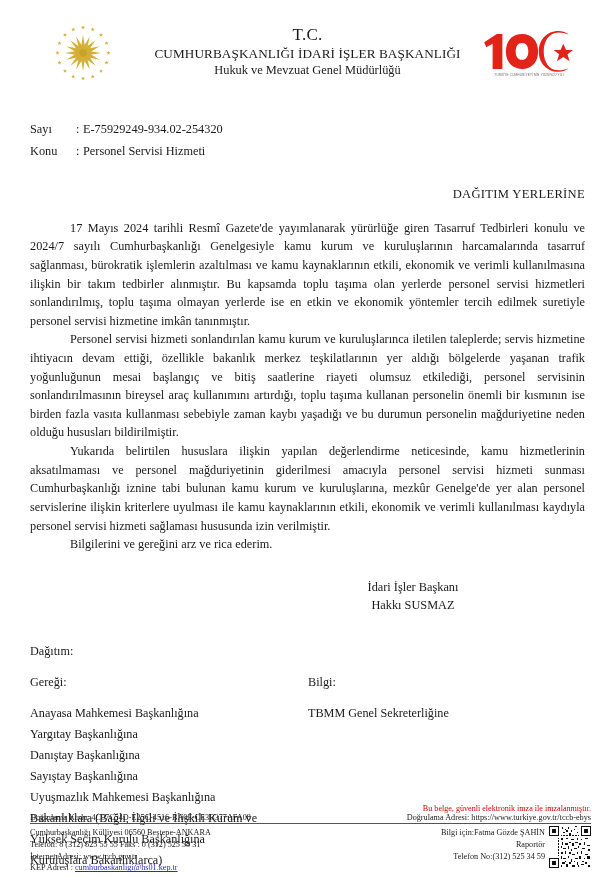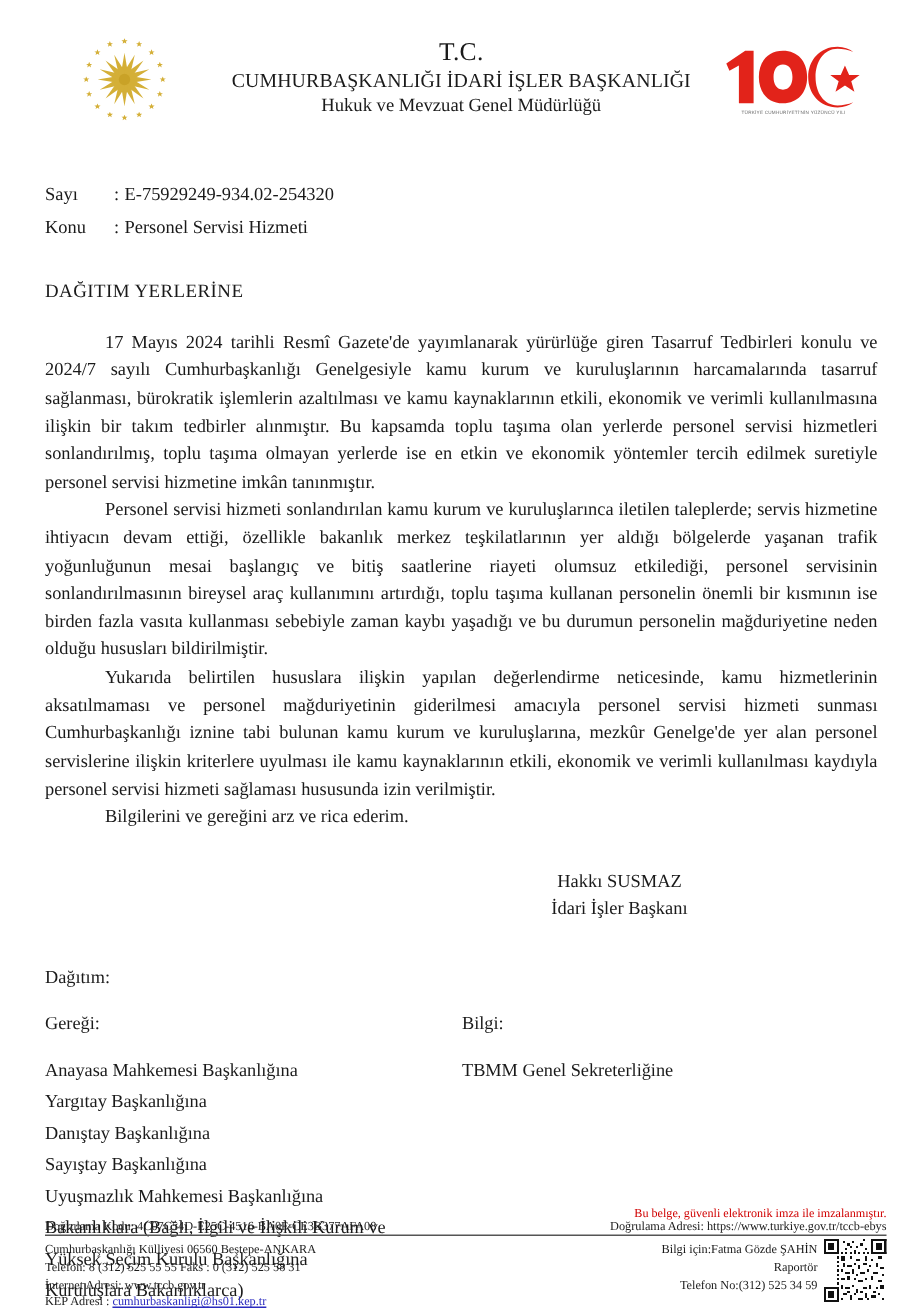--- a/index.html
+++ b/index.html
@@ -80,21 +80,21 @@
     line-height: 1.82;
   }
   .meta-row { display: flex; }
   .meta-label { width: 46px; flex: none; }
   .meta-sep { width: 7px; flex: none; }
   .meta-value { flex: 1 1 auto; }
 
   
   .addressee {
     margin-top: 24px;
-    text-align: left;
+    text-align: right;
     font-size: 12.6px;
     letter-spacing: 0.3px;
   }
 
   
   .body-text {
     margin-top: 17px;
     font-size: 12.25px;
     line-height: 1.52;
     text-align: justify;
@@ -308,22 +308,22 @@
   <div class="addressee">DAĞITIM YERLERİNE</div>
 
   <div class="body-text">
     <p>17 Mayıs 2024 tarihli Resmî Gazete'de yayımlanarak yürürlüğe giren Tasarruf Tedbirleri konulu ve 2024/7 sayılı Cumhurbaşkanlığı Genelgesiyle kamu kurum ve kuruluşlarının harcamalarında tasarruf sağlanması, bürokratik işlemlerin azaltılması ve kamu kaynaklarının etkili, ekonomik ve verimli kullanılmasına ilişkin bir takım tedbirler alınmıştır. Bu kapsamda toplu taşıma olan yerlerde personel servisi hizmetleri sonlandırılmış, toplu taşıma olmayan yerlerde ise en etkin ve ekonomik yöntemler tercih edilmek suretiyle personel servisi hizmetine imkân tanınmıştır.</p>
     <p>Personel servisi hizmeti sonlandırılan kamu kurum ve kuruluşlarınca iletilen taleplerde; servis hizmetine ihtiyacın devam ettiği, özellikle bakanlık merkez teşkilatlarının yer aldığı bölgelerde yaşanan trafik yoğunluğunun mesai başlangıç ve bitiş saatlerine riayeti olumsuz etkilediği, personel servisinin sonlandırılmasının bireysel araç kullanımını artırdığı, toplu taşıma kullanan personelin önemli bir kısmının ise birden fazla vasıta kullanması sebebiyle zaman kaybı yaşadığı ve bu durumun personelin mağduriyetine neden olduğu hususları bildirilmiştir.</p>
     <p>Yukarıda belirtilen hususlara ilişkin yapılan değerlendirme neticesinde, kamu hizmetlerinin aksatılmaması ve personel mağduriyetinin giderilmesi amacıyla personel servisi hizmeti sunması Cumhurbaşkanlığı iznine tabi bulunan kamu kurum ve kuruluşlarına, mezkûr Genelge'de yer alan personel servislerine ilişkin kriterlere uyulması ile kamu kaynaklarının etkili, ekonomik ve verimli kullanılması kaydıyla personel servisi hizmeti sağlaması hususunda izin verilmiştir.</p>
     <p>Bilgilerini ve gereğini arz ve rica ederim.</p>
   </div>
 
   <div class="signature">
+    <div>İdari İşler Başkanı</div>
     <div>Hakkı SUSMAZ</div>
-    <div>İdari İşler Başkanı</div>
   </div>
 
   <div class="dist-title">Dağıtım:</div>
   <div class="dist-cols">
     <div class="dist-col-left">
       <div class="dist-head">Gereği:</div>
       <div class="dist-item">Anayasa Mahkemesi Başkanlığına</div>
       <div class="dist-item">Yargıtay Başkanlığına</div>
       <div class="dist-item">Danıştay Başkanlığına</div>
       <div class="dist-item">Sayıştay Başkanlığına</div>

